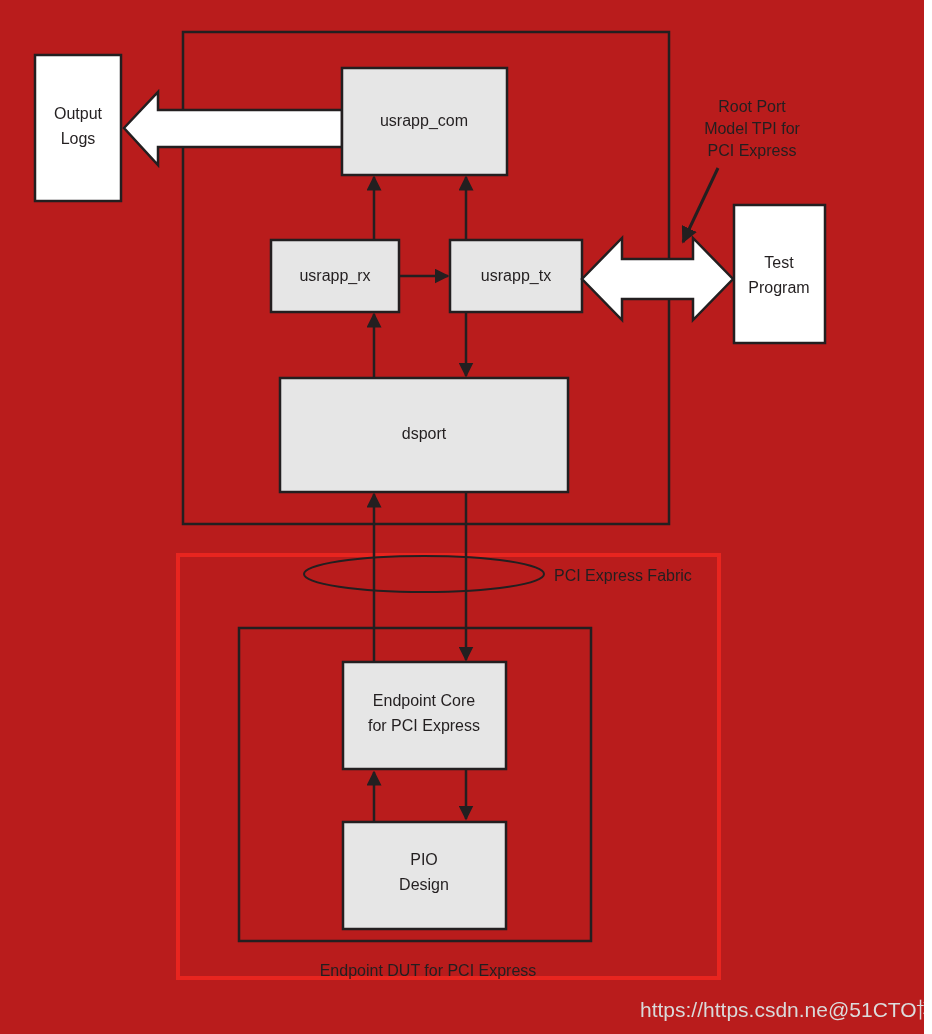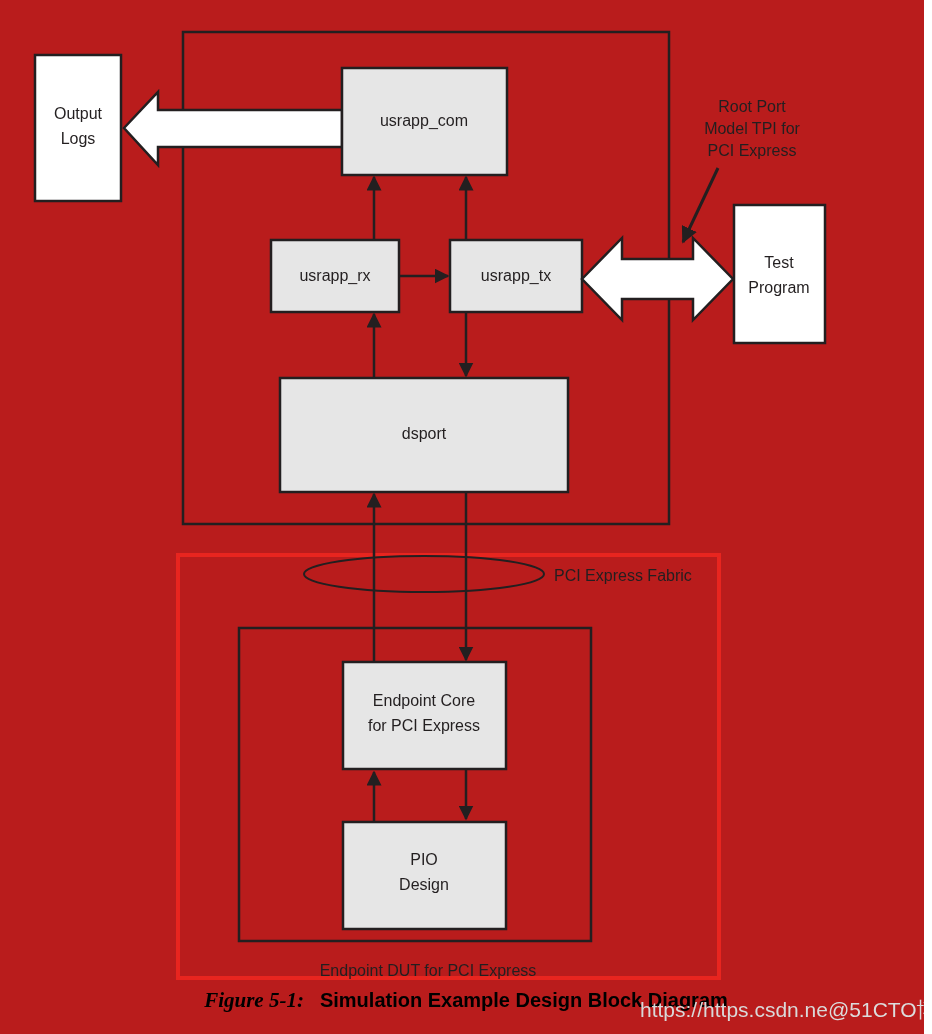--- a/index.html
+++ b/index.html
@@ -157,22 +157,18 @@
     <line x1="466" y1="769" x2="466" y2="819" stroke="#231f20" stroke-width="2.5" marker-end="url(#arrowTip)"></line>
 
     <text class="annot-label" x="428" y="976">Endpoint DUT for PCI Express</text>
 
     <text class="annot-label" x="752" y="112">Root Port</text>
     <text class="annot-label" x="752" y="134">Model TPI for</text>
     <text class="annot-label" x="752" y="156">PCI Express</text>
     <line x1="718" y1="168" x2="683" y2="242" stroke="#231f20" stroke-width="3" marker-end="url(#arrowTipThin)"></line>
   </svg>
 
-  <div class="caption-row">
-    <span class="caption-fig">Figure 5-1:</span>
-    <span class="caption-title">Simulation Example Design Block Diagram</span>
-  </div>
 
   <div class="watermark">
     <span>https://https.csdn.ne</span><span class="wm2">@51CTO博客</span>
   </div>
 
 </div>
 
 </body></html>

